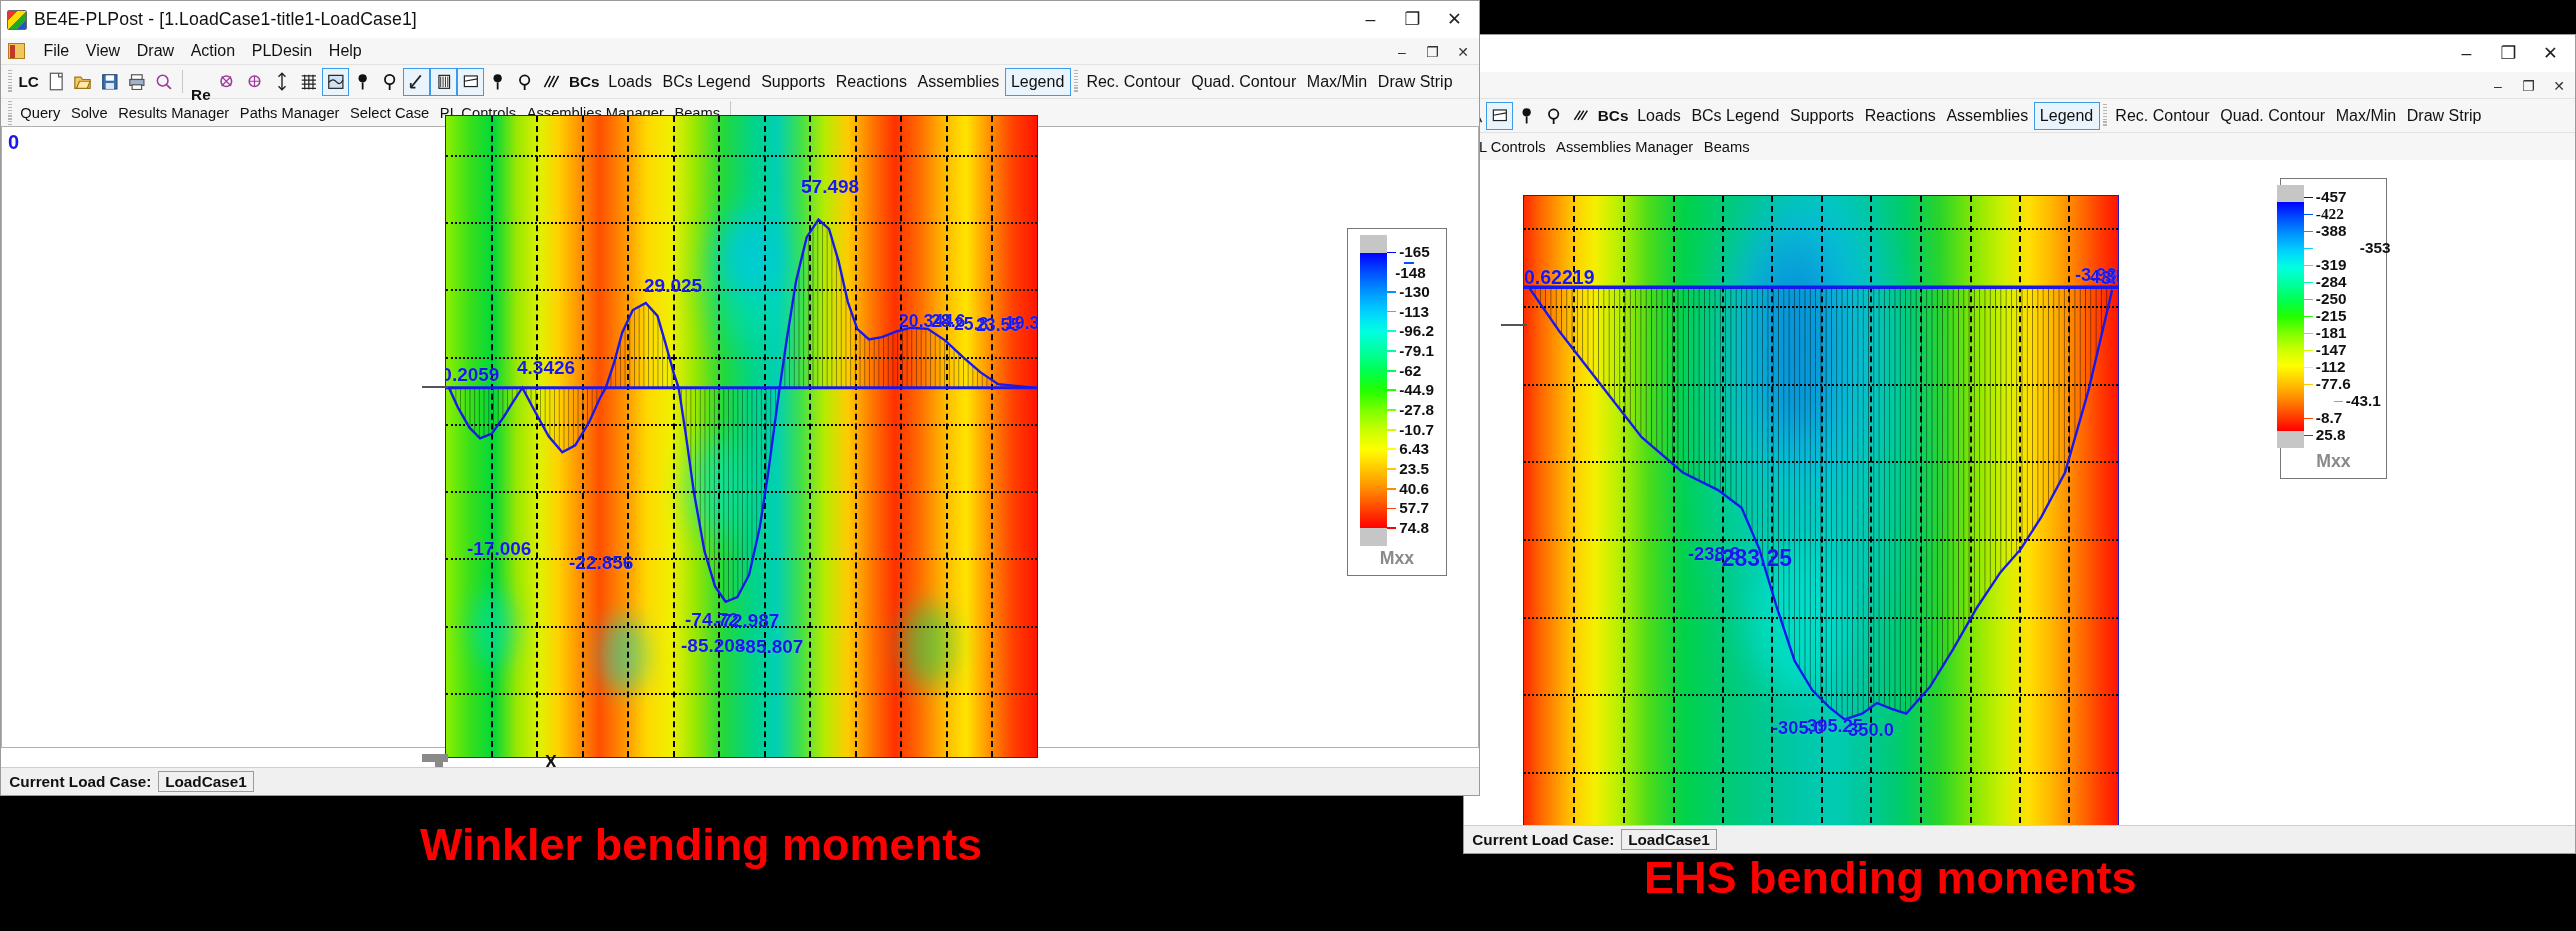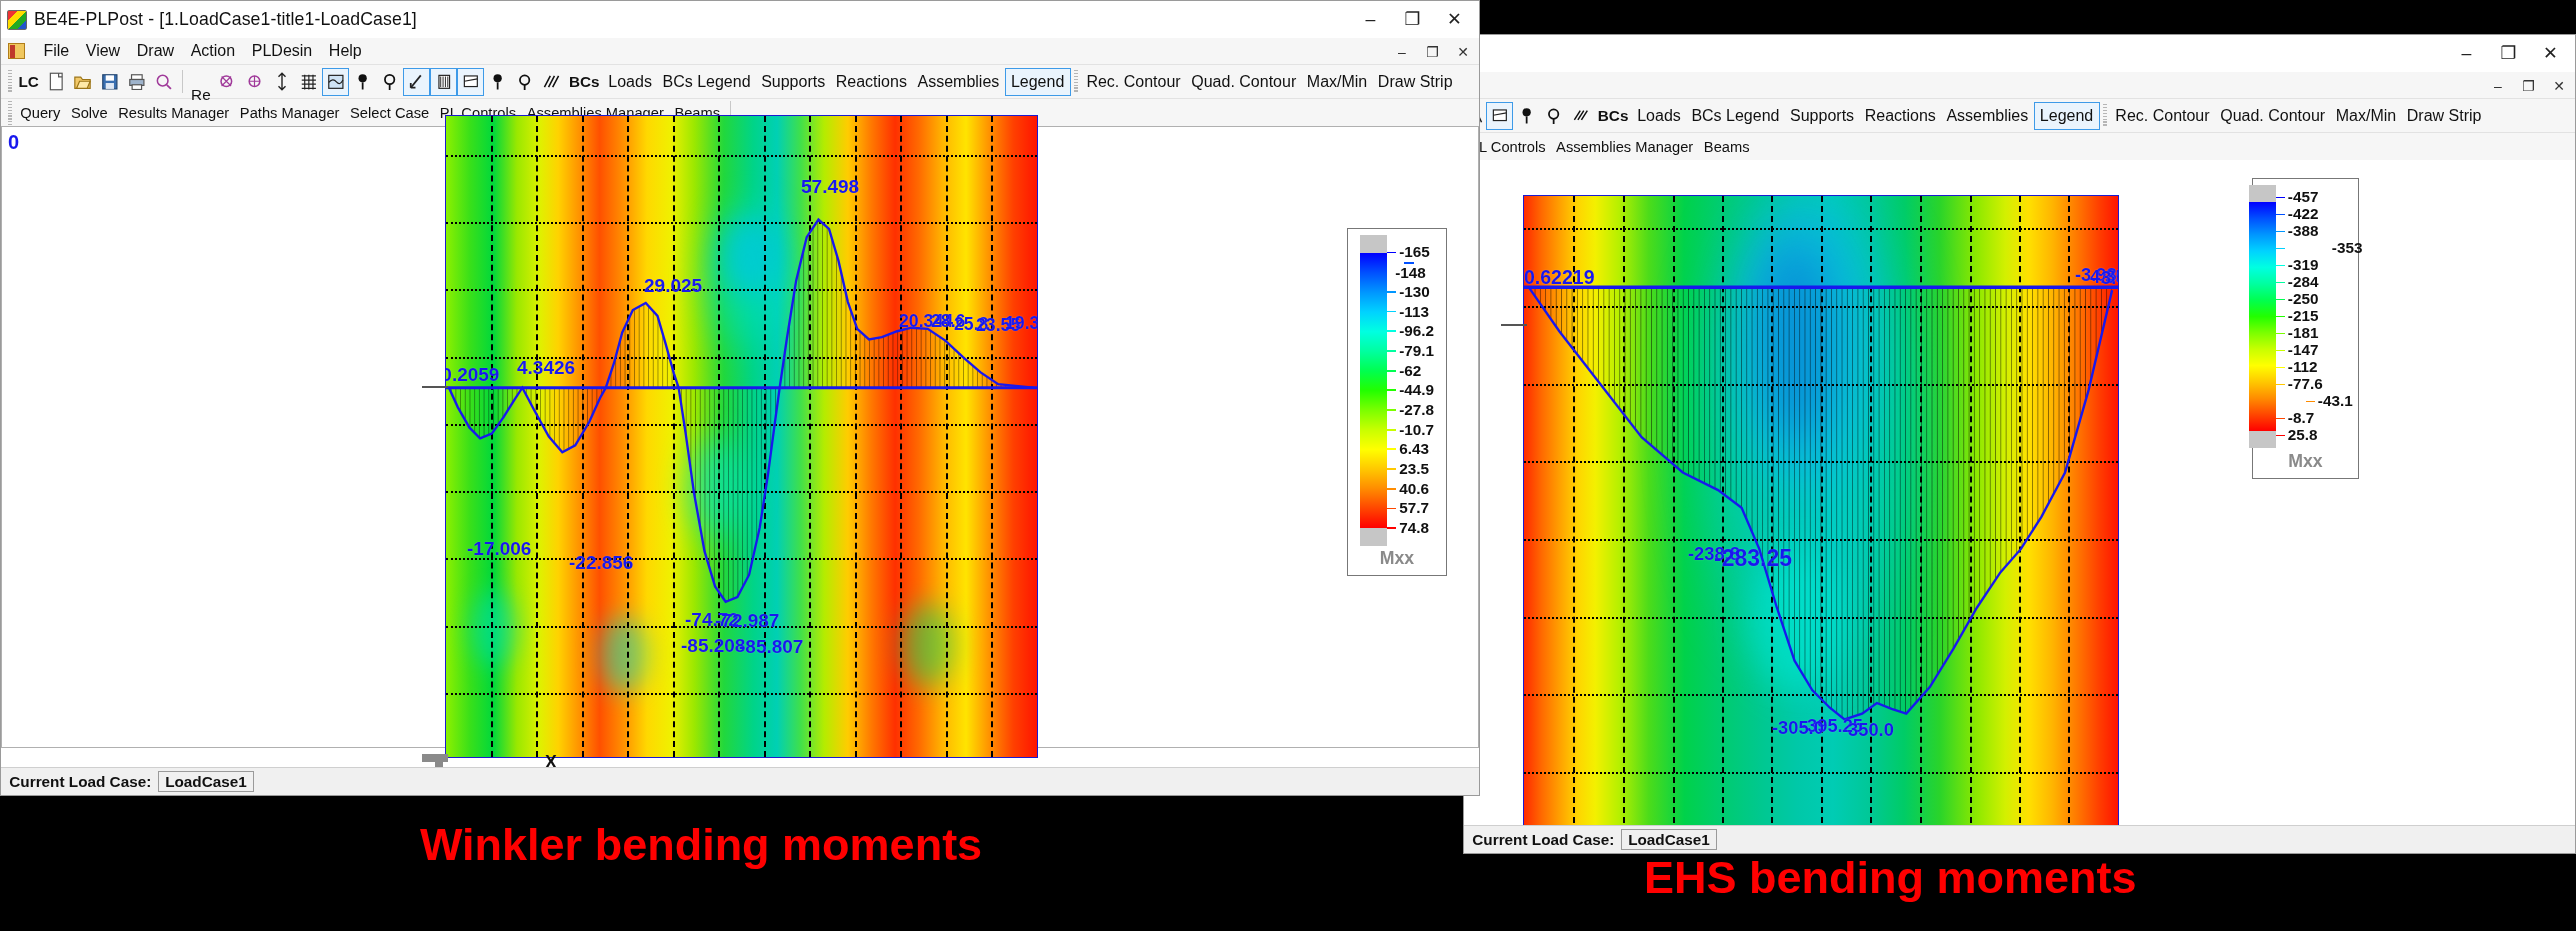--- a/index.html
+++ b/index.html
@@ -223,35 +223,35 @@
       <div class="anno" style="left:551px;top:68px;font-size:18.3px;">-3.93</div>
       <div class="anno" style="left:566px;top:70px;font-size:18.3px;">4.35</div>
       <div class="anno" style="left:577px;top:71px;font-size:18.3px;">3.03</div>
     </div>
 
     <div class="hairline" style="left:37px;top:164px;width:26px;"></div>
     <div class="hairline" style="left:37px;top:681px;width:26px;height:8.3px;background:#8a8a8a;"></div>
     <div class="hairline" style="left:46px;top:681px;width:8.3px;height:26px;background:#8a8a8a;"></div>
     <div class="axis-mark" style="left:103px;top:677px;">X</div>
 
-    <div class="legendbox" style="left:788px;top:17.7px;width:107px;height:301px;">
+    <div class="legendbox" style="left:816px;top:17.7px;width:107px;height:301px;">
       <div class="legend-inner" style="flex:1;">
         <div class="legend-bar">
           <div class="legend-cap"></div>
           <div class="legend-grad" style="background:linear-gradient(to bottom,
                  #0000ff,#0050ff,#0096ff,#00d2ff,#00ffe1,#00ffa0,#00ff50,#22ff00,
                  #7bff00,#c8ff00,#ffff00,#ffc800,#ff8c00,#ff4600,#ff0000);"></div>
           <div class="legend-cap"></div>
         </div>
         <div class="legend-ticks" id="ticks-right">
             <div class="legend-row" style="height: 17px;">
               <div class="legend-tick" style="background: rgb(0, 0, 255);"></div>
               <div class="legend-val">-457</div>
             </div>
-            <div class="legend-row" style="height: 17px;">
+            <div class="legend-row" style="height: 17px; font-family: Liberation Serif, serif;">
               <div class="legend-tick" style="background: rgb(0, 80, 255);"></div>
               <div class="legend-val">-422</div>
             </div>
             <div class="legend-row" style="height: 17px;">
               <div class="legend-tick" style="background: rgb(0, 150, 255);"></div>
               <div class="legend-val">-388</div>
             </div>
             <div class="legend-row" style="height: 17px; gap: 44px;">
               <div class="legend-tick" style="background: rgb(0, 210, 255);"></div>
               <div class="legend-val">-353</div>
@@ -368,21 +368,21 @@
           <rect x="7" y="20" width="16" height="8" fill="#fff" stroke="#555" stroke-width="2"></rect>
         </svg>
     </div>
     <div class="tbtn">
       <svg class="ic" width="17.7" height="17.7" viewBox="0 0 30 30">
           <circle cx="13" cy="13" r="9" fill="none" stroke="#a03a9a" stroke-width="2.6"></circle>
           <path d="M20 20 L27 27" stroke="#a03a9a" stroke-width="3"></path>
         </svg>
     </div>
     <div class="sep"></div>
-    <div class="tbtn" style="font-weight:normal;margin-top:26px;">Re</div>
+    <div class="tbtn" style="font-weight:bold;margin-top:26px;">Re</div>
     <div class="tbtn">
       <svg class="ic" width="19" height="17.7" viewBox="0 0 32 30">
           <circle cx="14" cy="14" r="9" fill="none" stroke="#a03a9a" stroke-width="2.6"></circle>
           <path d="M6 6 L22 22 M22 6 L6 22" stroke="#a03a9a" stroke-width="2"></path>
         </svg>
     </div>
     <div class="tbtn">
       <svg class="ic" width="19" height="17.7" viewBox="0 0 32 30">
           <circle cx="16" cy="14" r="9" fill="none" stroke="#a03a9a" stroke-width="2.6"></circle>
           <path d="M16 5 L16 23 M7 14 L25 14" stroke="#a03a9a" stroke-width="2"></path>

